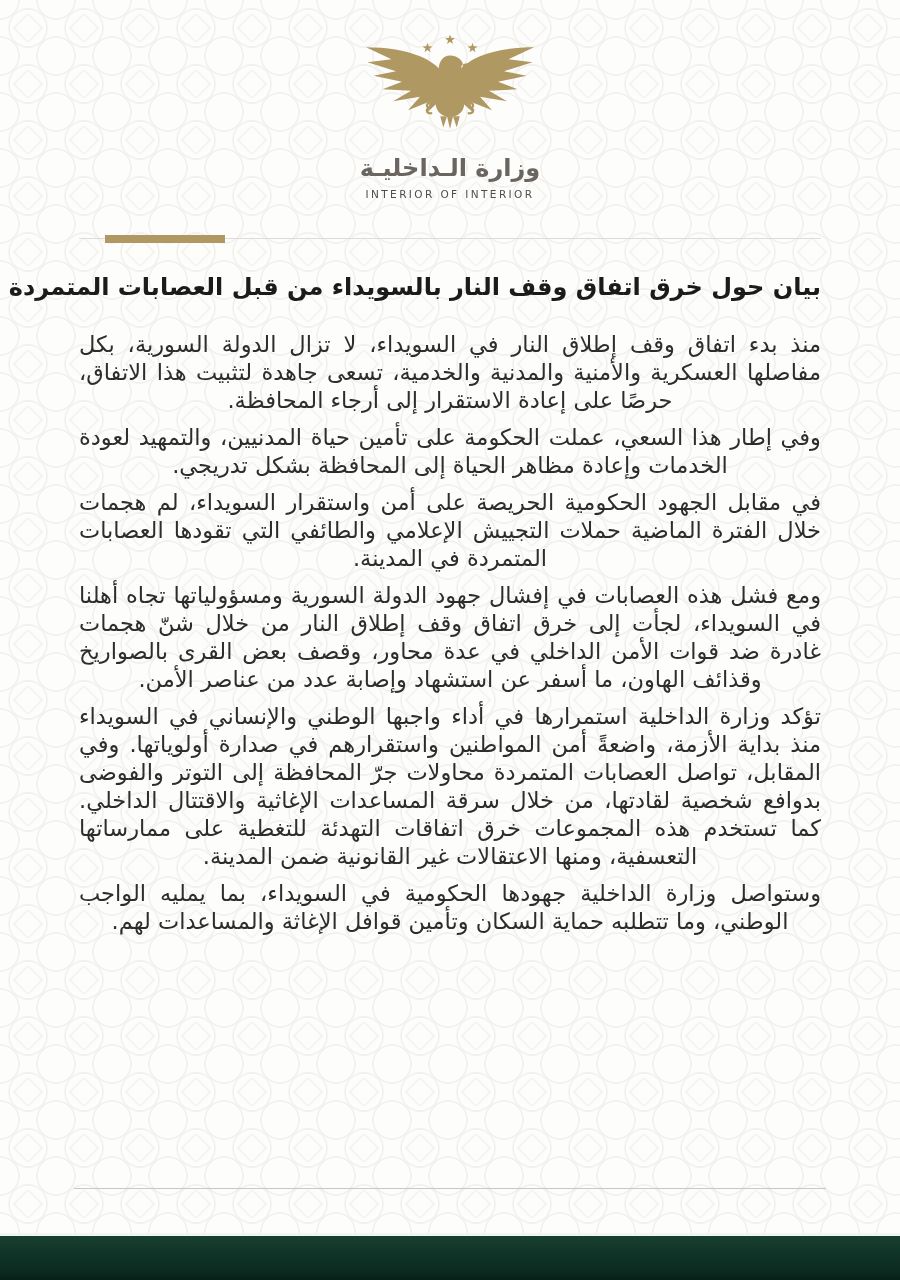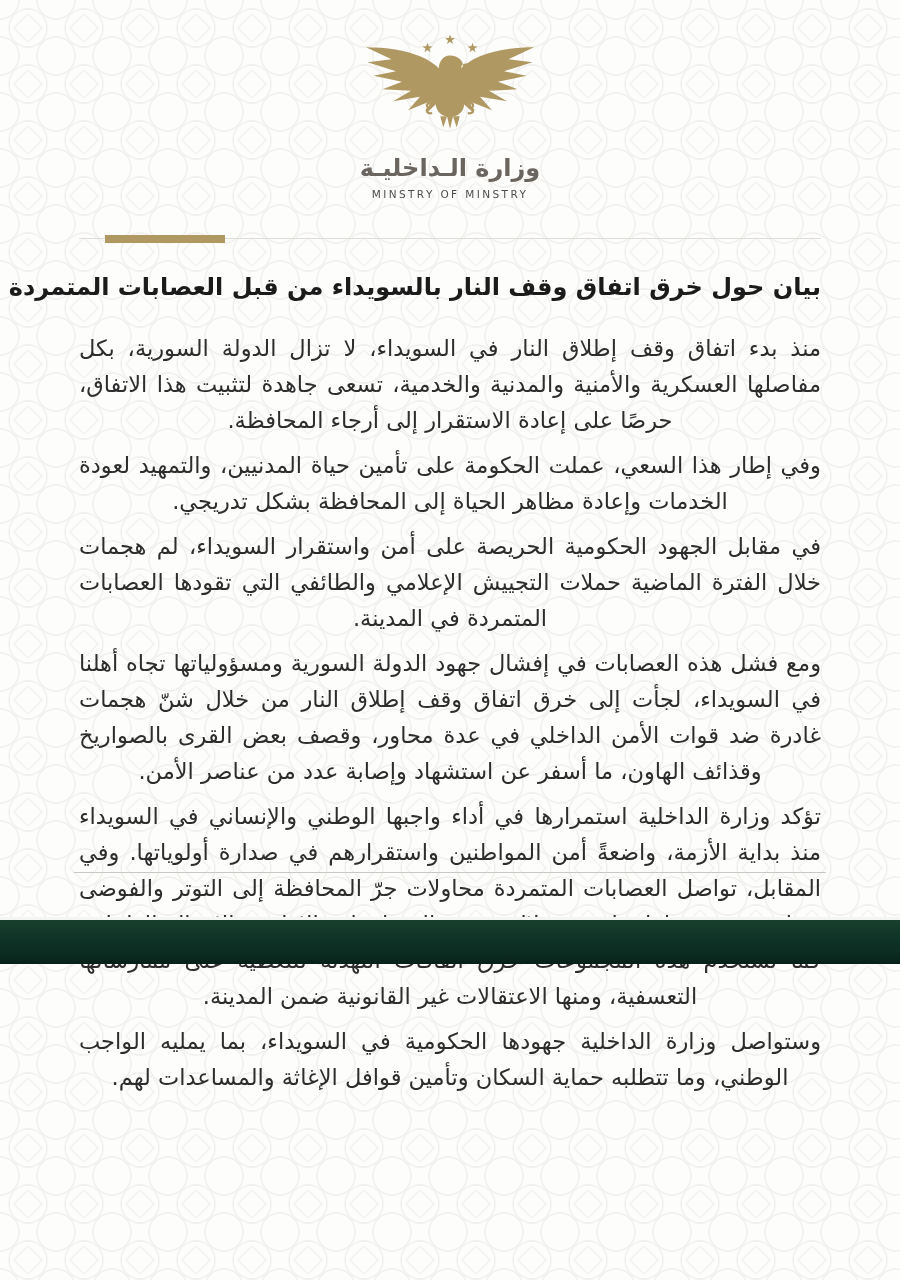--- a/index.html
+++ b/index.html
@@ -6,21 +6,21 @@
   html,body { width:900px; height:1280px; }
   body {
     font-family:"DejaVu Sans","Liberation Sans",sans-serif;
     background:#fdfdfc;
     position:relative;
     overflow:hidden;
   }
   .bg-pattern {
     position:absolute; inset:0; z-index:0; pointer-events:none;
   }
-  .page { position:relative; z-index:1; width:900px; height:964px; }
+  .page { position:relative; z-index:1; width:900px; height:1280px; }
 
   
   .header { text-align:center; padding-top:30px; }
   .logo-svg { width:186px; height:120px; display:inline-block; }
   .wordmark-ar {
     margin-top:0px; font-size:24px; font-weight:700; color:#6b6560;
     direction:rtl; letter-spacing:0;
   }
   .wordmark-en {
     margin-top:6px; font-size:10.5px; letter-spacing:2.4px; color:#4f4e4c;
@@ -37,21 +37,21 @@
     background:#b09862; display:block;
   }
 
   
   .main { width:742px; margin:32px auto 0; direction:rtl; }
   .title {
     font-size:24px; line-height:33px; font-weight:700; color:#1b1b1b;
     white-space:nowrap; margin-bottom:26px;
   }
   .para {
-    font-size:22.5px; line-height:36px; color:#2d2d2d;
+    font-size:22.5px; line-height:28px; color:#2d2d2d;
     text-align:justify; text-align-last:center; margin-bottom:9px;
   }
 
   
   .footer {
     position:absolute; left:74px; right:74px; bottom:78px;
     border-top:1px solid #c9c8c5; padding-top:13px;
     display:flex; justify-content:space-between; align-items:baseline;
     direction:rtl; font-size:17px; font-weight:700; color:#1f1f1f;
   }
@@ -109,21 +109,21 @@
         <path d="M105,66 L135,66 L139,98 C139,109 130,116 120,116
                  C110,116 101,109 101,98 Z"></path>
 
         <path d="M107,115 L111,130 L116,115 L120,132 L124,115 L129,130 L133,115 Z"></path>
 
         <path d="M96,96 C89,96 87,102 92,104 C87,106 89,112 95,111" fill="none" stroke="#b09862" stroke-width="3" stroke-linecap="round"></path>
         <path d="M144,96 C151,96 153,102 148,104 C153,106 151,112 145,111" fill="none" stroke="#b09862" stroke-width="3" stroke-linecap="round"></path>
       </g>
     </svg>
     <div class="wordmark-ar">وزارة الـداخليـة</div>
-    <div class="wordmark-en">MINSTRY OF MINSTRY</div>
+    <div class="wordmark-en">INTERIOR OF INTERIOR</div>
   </div>
 
   <div class="rule">
     <span class="gold-bar"></span>
   </div>
 
   <div class="main">
     <h1 class="title">بيان حول خرق اتفاق وقف النار بالسويداء من قبل العصابات المتمردة</h1>
     <p class="para">منذ بدء اتفاق وقف إطلاق النار في السويداء، لا تزال الدولة السورية، بكل مفاصلها العسكرية والأمنية والمدنية والخدمية، تسعى جاهدة لتثبيت هذا الاتفاق، حرصًا على إعادة الاستقرار إلى أرجاء المحافظة.</p>
     <p class="para">وفي إطار هذا السعي، عملت الحكومة على تأمين حياة المدنيين، والتمهيد لعودة الخدمات وإعادة مظاهر الحياة إلى المحافظة بشكل تدريجي.</p>

